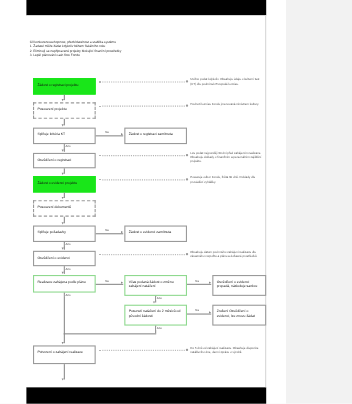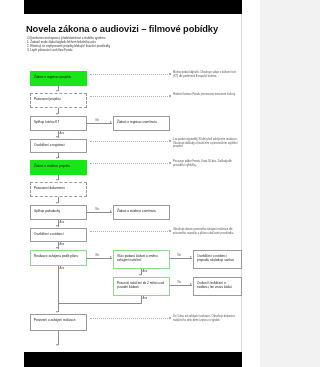--- a/index.html
+++ b/index.html
@@ -76,21 +76,20 @@
 </head>
 <body>
 
 <div id="page">
 
   <div id="bar-top" class="bar"></div>
   <div id="bar-bottom" class="bar"></div>
 
   <div id="sheet"></div>
 
-  <div id="title">Novela zákona o audiovizi – filmové pobídky</div>
 
   <div id="bullets">
     <div>Cíl konkurenceschopnost, předvídatelnost a stabilita systému</div>
     <div>1. Žadatel může žádat kdykoliv během fiskálního roku</div>
     <div>2. Eliminují se nepřipravené projekty blokující finanční prostředky</div>
     <div>3. Lepší plánování cash flow Fondu</div>
   </div>
 
   <div class="box green" style="left:30px;top:71px;width:57px;height:15px;">Žádost o registraci projektu</div>
   <div class="vline" style="left:58px;top:86px;height:5px;"></div>

